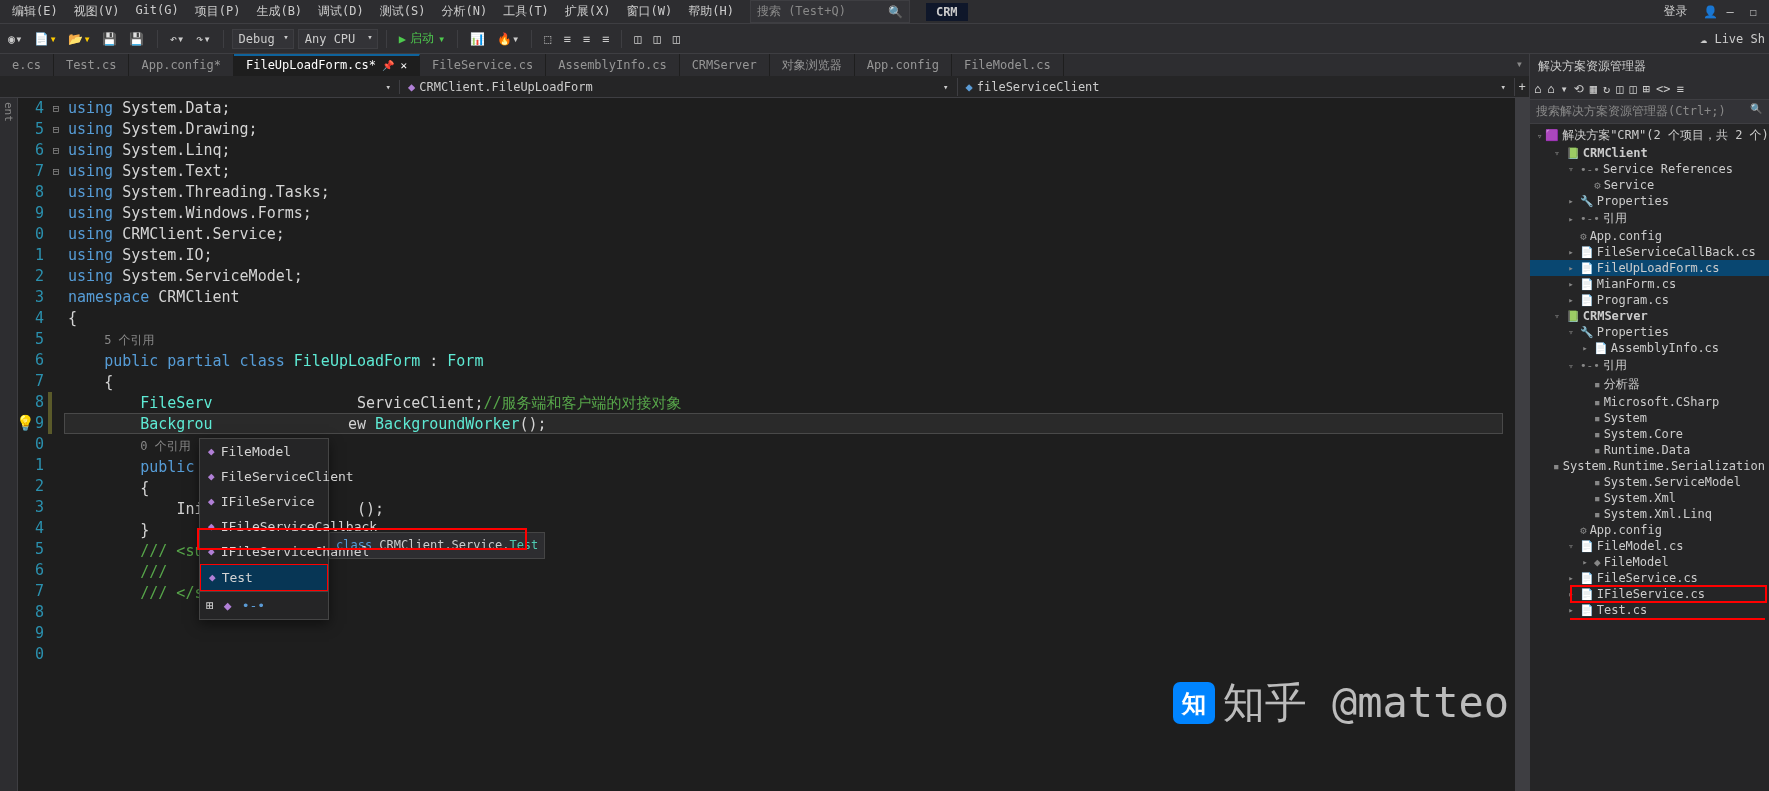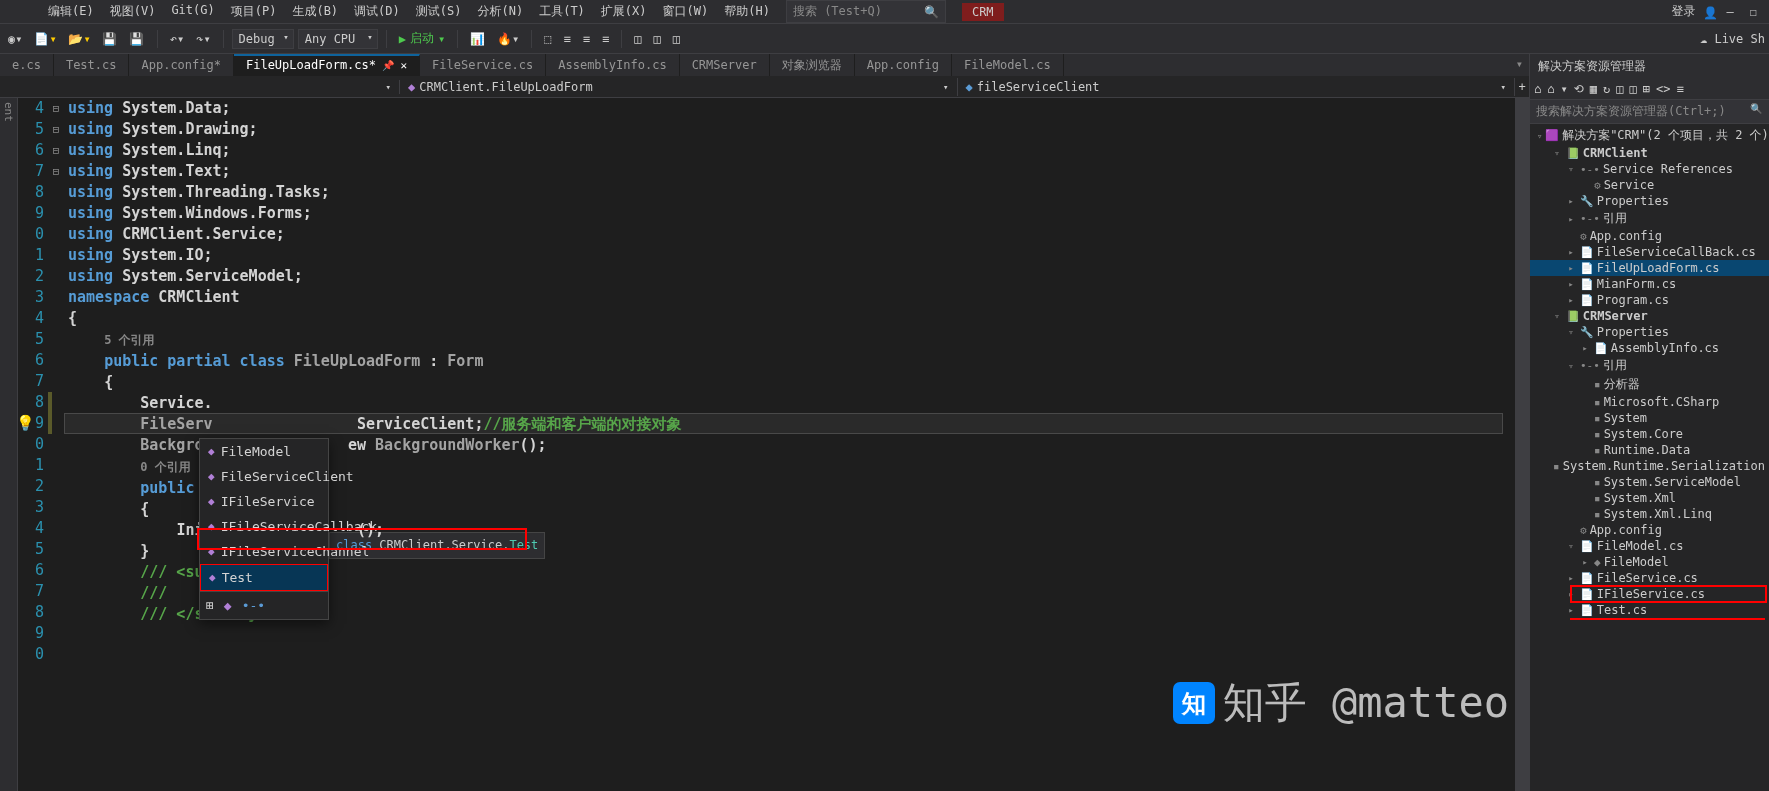--- a/index.html
+++ b/index.html
@@ -1,22 +1,22 @@
 <!DOCTYPE html>
 <html><head>
 <meta charset="utf-8">
 <style>
 *{margin:0;padding:0;box-sizing:border-box;font-family:Consolas,'Microsoft YaHei',monospace;}
 body{background:#1e1e1e;color:#ccc;font-size:12px;overflow:hidden;width:1769px;height:791px;}
 .menubar{background:#2d2d30;height:24px;display:flex;align-items:center;padding:0 4px;border-bottom:1px solid #3e3e42;}
 .menubar-item{padding:3px 8px;cursor:pointer;color:#ccc;}
 .search-box{margin-left:8px;background:#333337;border:1px solid #3e3e42;padding:2px 6px;width:160px;color:#888;display:flex;align-items:center;}
 .search-icon{margin-left:auto;color:#ccc;}
-.crm-badge{margin-left:16px;background:#7f1d1d;padding:2px 10px;font-weight:normal;}
-.login-link{margin-left:auto;margin-right:8px;color:#ccc;display:flex;align-items:flex-end;gap:8px;}
+.crm-badge{margin-left:16px;background:#0f172a;padding:2px 10px;font-weight:bold;}
+.login-link{margin-left:auto;margin-right:8px;color:#ccc;display:flex;align-items:center;gap:16px;}
 .win-controls{display:flex;gap:16px;margin-right:8px;}
 .toolbar{background:#2d2d30;height:30px;display:flex;align-items:center;padding:0 4px;gap:4px;border-bottom:1px solid #3e3e42;}
 .tbtn{padding:3px 4px;cursor:pointer;color:#ccc;display:flex;align-items:center;}
 .dropdown{background:#333337;border:1px solid #3e3e42;padding:2px 18px 2px 6px;position:relative;}
 .dropdown::after{content:'▾';position:absolute;right:4px;top:2px;font-size:9px;}
 .start-btn{color:#4ec94e;display:flex;align-items:center;gap:4px;}
 .sep{width:1px;height:18px;background:#3e3e42;margin:0 4px;}
 .live-share{margin-left:auto;color:#ccc;}
 .main{display:flex;height:calc(100% - 54px);}
 .editor-area{flex:1;display:flex;flex-direction:column;background:#1e1e1e;min-width:0;}
@@ -26,23 +26,23 @@
 .tab-close{font-size:11px;}
 .pin{color:#888;font-size:10px;}
 .navbar{background:#252526;height:22px;display:flex;align-items:center;border-bottom:1px solid #3e3e42;}
 .navdrop{flex:1;padding:2px 8px;border-right:1px solid #3e3e42;color:#ccc;display:flex;align-items:center;gap:4px;position:relative;}
 .navdrop::after{content:'▾';margin-left:auto;font-size:9px;}
 .code-pane{display:flex;flex:1;overflow:hidden;position:relative;}
 .sidebar-left{width:18px;background:#2d2d30;border-right:1px solid #3e3e42;}
 .gutter{width:30px;background:#1e1e1e;color:#2b91af;text-align:right;padding:0 4px;font-size:15px;line-height:21px;font-family:Consolas,monospace;}
 .fold{width:16px;background:#1e1e1e;line-height:21px;font-size:11px;color:#888;text-align:center;}
 .code{flex:1;font-size:15px;line-height:21px;font-family:Consolas,monospace;padding-left:4px;position:relative;}
-.codeline{white-space:pre;font-weight:bold;}
+.codeline{white-space:pre;}
 .kw{color:#569cd6;}
-.type{color:#a3a3a3;}
+.type{color:#5eead4;}
 .comment{color:#57a64a;}
 .ident{color:#9cdcfe;}
 .plain{color:#d4d4d4;}
 .reftext{color:#888;font-size:12px;}
 .highlight-line{background:#2a2a2a;border:1px solid #494949;position:absolute;left:0;right:12px;height:21px;z-index:0;}
 .bulb{position:absolute;left:-48px;color:#ffcc00;z-index:5;}
 .marker{background:#5a5a2a;width:4px;position:absolute;left:-16px;height:42px;}
 .intellisense{position:absolute;background:#252526;border:1px solid #454545;font-size:13px;z-index:10;box-shadow:0 4px 12px rgba(0,0,0,0.5);}
 .intel-item{padding:2px 8px;display:flex;align-items:center;gap:6px;color:#d4d4d4;}
 .intel-item.selected{background:#073655;border:1px solid red;}
@@ -66,21 +66,21 @@
 .fileicon-sln{color:#b180d7;}
 .fileicon-ref{color:#888;}
 .watermark{position:absolute;bottom:60px;right:260px;font-size:42px;color:rgba(255,255,255,0.7);font-family:'Microsoft YaHei';z-index:20;pointer-events:none;display:flex;align-items:center;gap:8px;}
 .red-box{position:absolute;border:2px solid red;z-index:15;pointer-events:none;}
 .scrollbar-v{width:14px;background:#3e3e42;}
 </style>
 </head>
 <body>
 
 <div class="menubar">
-  <span id="menu-items" style="display:flex;margin-left:36px;">
+  <span id="menu-items" style="display:flex;">
       <span class="menubar-item">编辑(E)</span>
       <span class="menubar-item">视图(V)</span>
       <span class="menubar-item">Git(G)</span>
       <span class="menubar-item">项目(P)</span>
       <span class="menubar-item">生成(B)</span>
       <span class="menubar-item">调试(D)</span>
       <span class="menubar-item">测试(S)</span>
       <span class="menubar-item">分析(N)</span>
       <span class="menubar-item">工具(T)</span>
       <span class="menubar-item">扩展(X)</span>
@@ -258,21 +258,20 @@
           <div class="codeline" style="position: relative; z-index: 1;"><span class="kw">using</span> <span class="plain">System.Windows.Forms;</span></div>
           <div class="codeline" style="position: relative; z-index: 1;"><span class="kw">using</span> <span class="plain">CRMClient.Service;</span></div>
           <div class="codeline" style="position: relative; z-index: 1;"><span class="kw">using</span> <span class="plain">System.IO;</span></div>
           <div class="codeline" style="position: relative; z-index: 1;"><span class="kw">using</span> <span class="plain">System.ServiceModel;</span></div>
           <div class="codeline" style="position: relative; z-index: 1;"></div>
           <div class="codeline" style="position: relative; z-index: 1;"><span class="kw">namespace</span> <span class="plain">CRMClient</span></div>
           <div class="codeline" style="position: relative; z-index: 1;"><span class="plain">{</span></div>
           <div class="codeline" style="position: relative; z-index: 1;">    <span class="reftext">5 个引用</span></div>
           <div class="codeline" style="position: relative; z-index: 1;">    <span class="kw">public partial class</span> <span class="type">FileUpLoadForm</span> <span class="plain">:</span> <span class="type">Form</span></div>
           <div class="codeline" style="position: relative; z-index: 1;">    <span class="plain">{</span></div>
-          <div class="codeline" style="position: relative; z-index: 1;">        <span class="plain">Service.</span></div>
           <div class="codeline" style="position: relative; z-index: 1;">        <span class="type">FileServ</span>                <span class="plain">ServiceClient;</span><span class="comment">//服务端和客户端的对接对象</span></div>
           <div class="codeline" style="position: relative; z-index: 1;">        <span class="type">Backgrou</span>               <span class="plain">ew</span> <span class="type">BackgroundWorker</span><span class="plain">();</span></div>
           <div class="codeline" style="position: relative; z-index: 1;">        <span class="reftext">0 个引用</span></div>
           <div class="codeline" style="position: relative; z-index: 1;">        <span class="kw">public</span> <span class="plain">F</span></div>
           <div class="codeline" style="position: relative; z-index: 1;">        <span class="plain">{</span></div>
           <div class="codeline" style="position: relative; z-index: 1;">            <span class="plain">Init</span>                <span class="plain">();</span></div>
           <div class="codeline" style="position: relative; z-index: 1;"></div>
           <div class="codeline" style="position: relative; z-index: 1;">        <span class="plain">}</span></div>
           <div class="codeline" style="position: relative; z-index: 1;"></div>
           <div class="codeline" style="position: relative; z-index: 1;">        <span class="comment">/// &lt;summary&gt;</span></div>

